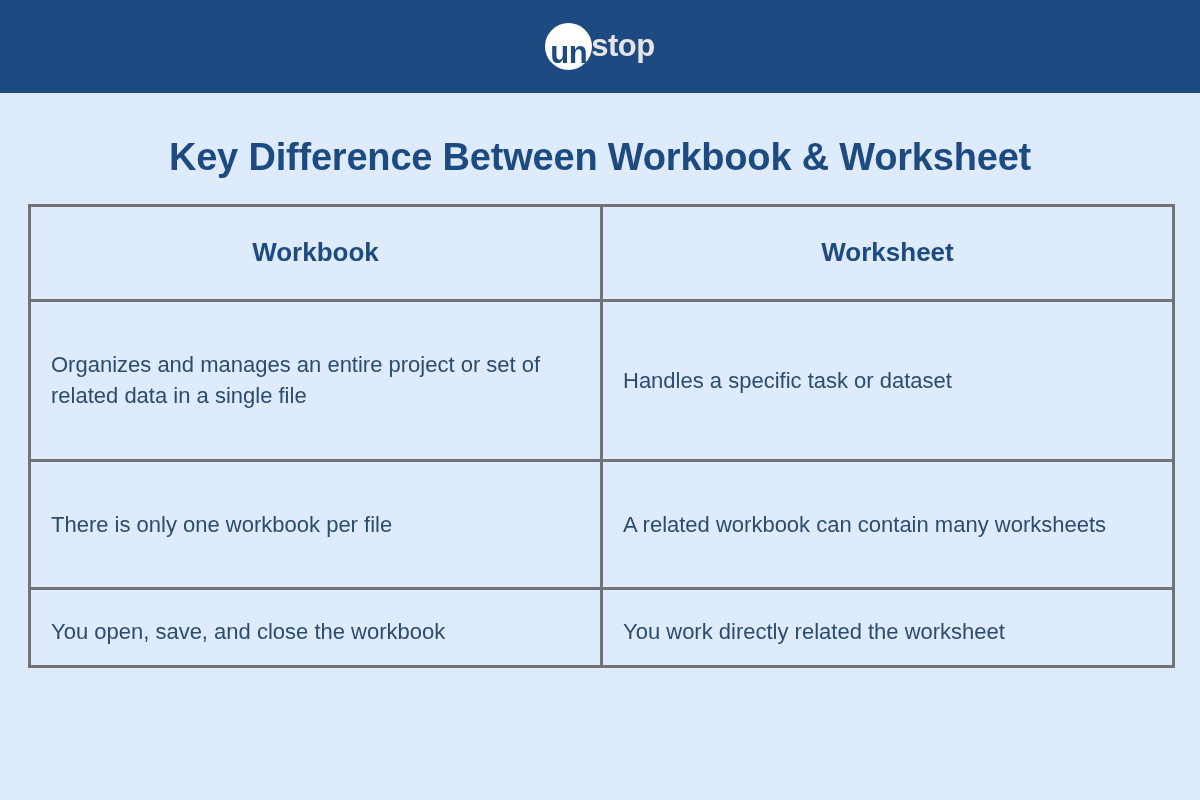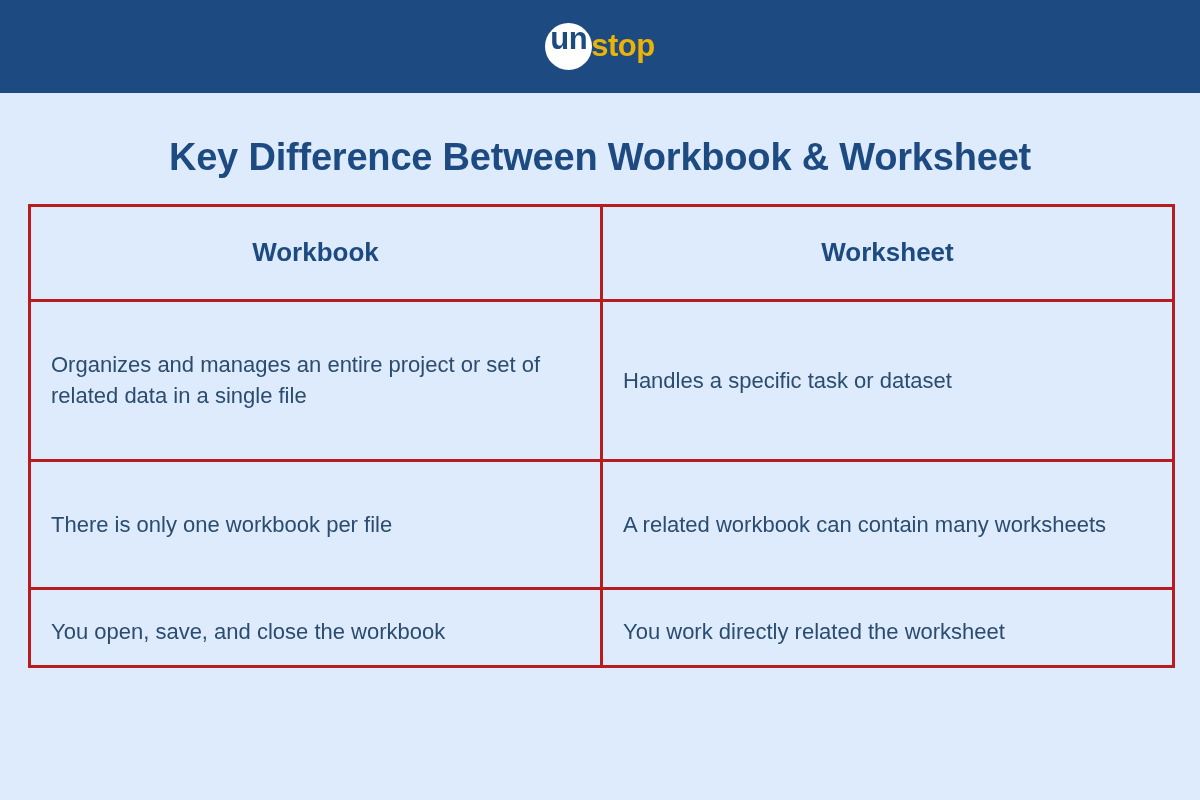--- a/index.html
+++ b/index.html
@@ -28,34 +28,34 @@
     display: flex;
     align-items: center;
     height: 52px;
   }
   .logo-circle {
     width: 47px;
     height: 47px;
     border-radius: 50%;
     background: #ffffff;
     display: flex;
-    align-items: flex-start;
+    align-items: flex-end;
     justify-content: center;
     margin-right: -2px;
   }
   .logo-un {
     color: #1d4a81;
     font-size: 31px;
     font-weight: bold;
     letter-spacing: -0.5px;
     line-height: 1;
     padding-bottom: 2px;
   }
   .logo-stop {
-    color: #eab308;
+    color: #e5e5e5;
     font-size: 31px;
     font-weight: bold;
     letter-spacing: -0.5px;
     line-height: 1;
     padding-bottom: 2px;
     padding-left: 1px;
   }
 
   
   .page-title {
@@ -75,21 +75,21 @@
     width: 1144px;
   }
   table.cmp {
     border-collapse: collapse;
     width: 100%;
     table-layout: fixed;
     background: #ddebfc;
   }
   table.cmp th,
   table.cmp td {
-    border: 3px solid #b91c1c;
+    border: 3px solid #737373;
     background: #ddebfc;
     vertical-align: middle;
     box-sizing: border-box;
   }
   table.cmp th {
     text-align: center;
     color: #1d4a81;
     font-size: 26px;
     font-weight: bold;
     height: 95px;

